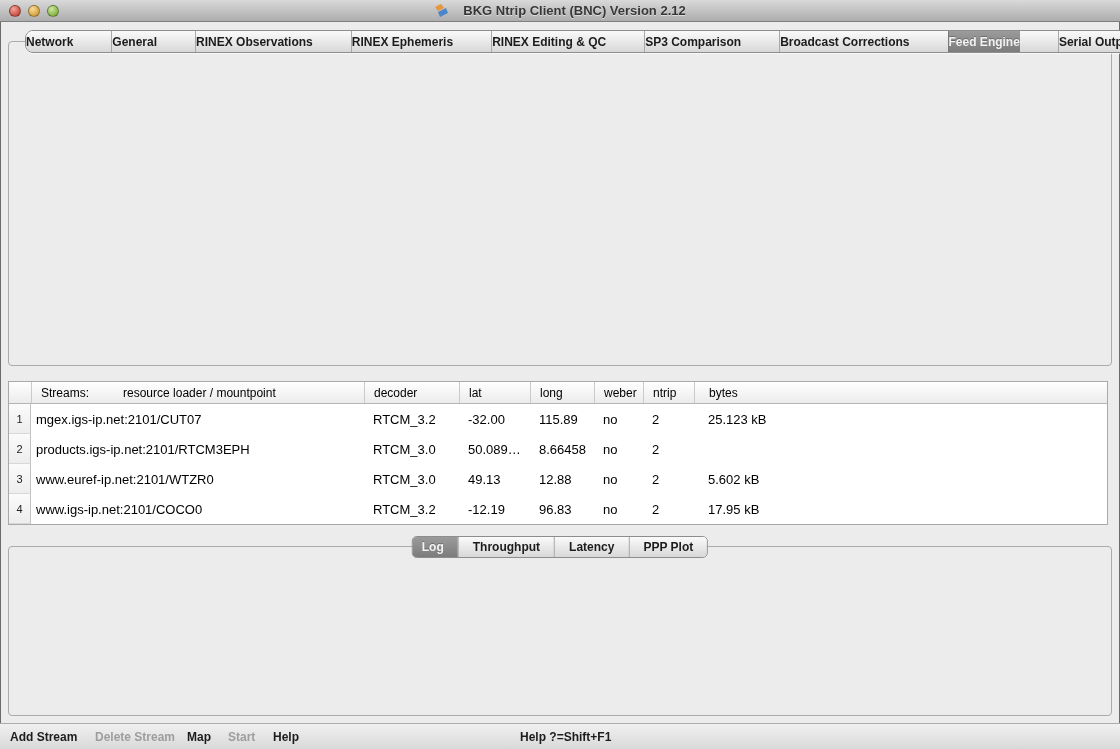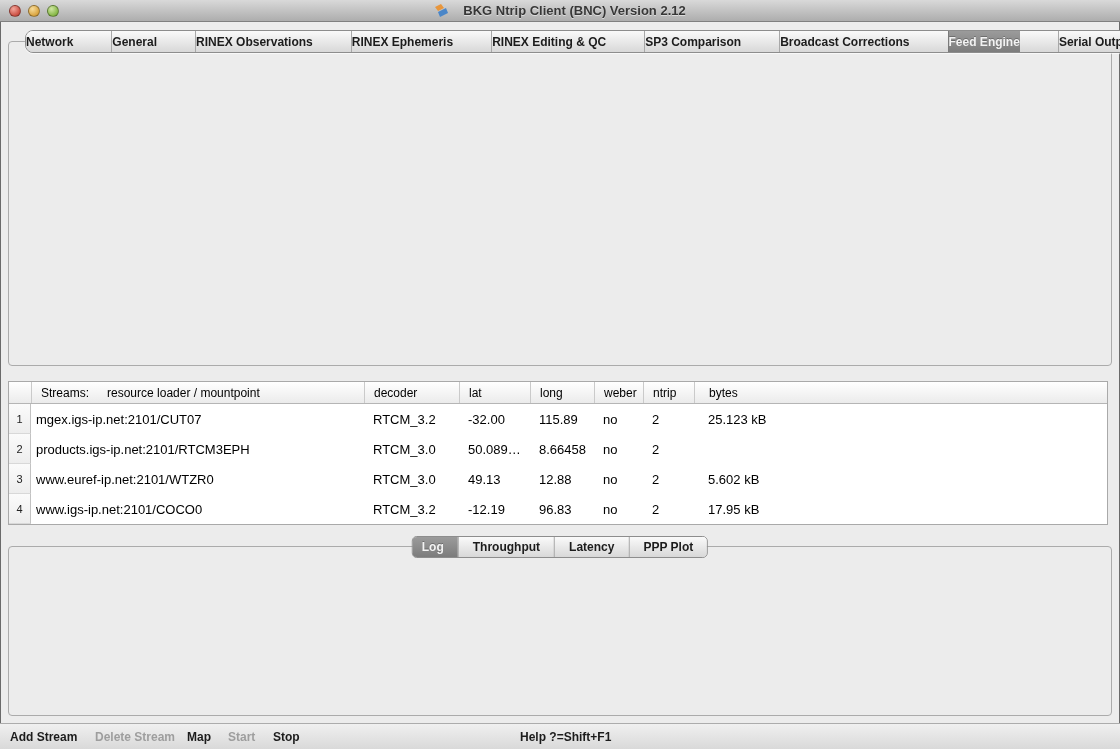--- a/index.html
+++ b/index.html
@@ -79,21 +79,21 @@
     position:absolute; top:381px; left:8px; width:1100px; height:144px;
     background:#fff; border:1px solid #a9a9a9;
   }
   .thead { display:flex; height:22px; background:linear-gradient(#ffffff,#ebebeb);
     border-bottom:1px solid #b5b5b5; font-size:12px; color:#000; }
   .thead .cell { display:flex; align-items:center; border-left:1px solid #cacaca; padding-left:9px; white-space:nowrap; overflow:hidden; }
   .thead .cell.first { border-left:none; }
   .trow { display:flex; height:30px; font-size:13px; color:#000; }
   .cell { white-space:nowrap; overflow:hidden; }
   .c-num { width:22px; }
-  .c-res { width:333px; }
+  .c-res { width:333px;gap:16px; }
   .c-dec { width:95px; }
   .c-lat { width:71px; }
   .c-lon { width:64px; }
   .c-nmea{ width:49px; }
   .c-ntrip{ width:51px; }
   .c-bytes{ flex:1; }
   .trow .cell { display:flex; align-items:center; padding-left:9px; }
   .trow .c-res { padding-left:5px; }
   .trow .c-bytes, .thead .c-bytes { padding-left:14px; }
   .numcell {
@@ -291,17 +291,17 @@
     <div class="log-line">15-06-22 09:20:31 WTZR0: Get data in RTCM 3.x format</div>
     <div class="log-line">15-06-22 09:20:31 COCO0: Get data in RTCM 3.x format</div>
     <div class="log-line">15-06-22 09:20:32 Configuration read: BNC.bnc, 4 stream(s)</div>
   </div>
 
   <div class="bottom-bar">
     <span class="bbtn" style="left:10px">Add Stream</span>
     <span class="bbtn disabled" style="left:95px">Delete Stream</span>
     <span class="bbtn" style="left:187px">Map</span>
     <span class="bbtn disabled" style="left:228px">Start</span>
-    <span class="bbtn" style="left:273px">Stop</span>
+    <span class="bbtn" style="left:273px">Help</span>
     <span class="help-text" style="left:520px">Help ?=Shift+F1</span>
   </div>
 
 </div>
 
 </body></html>

